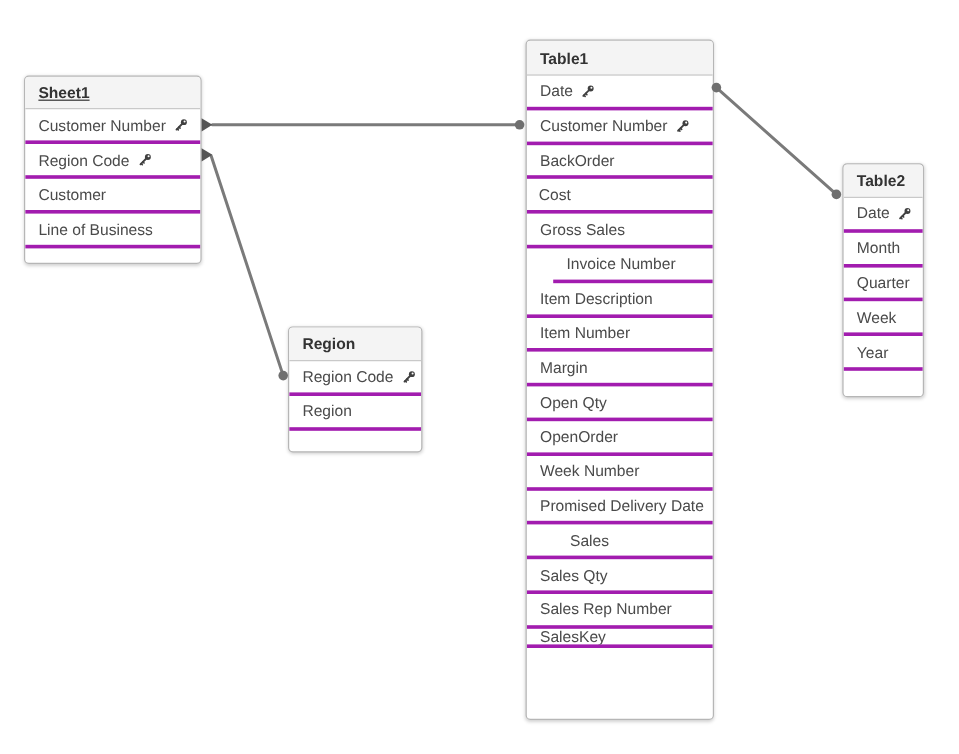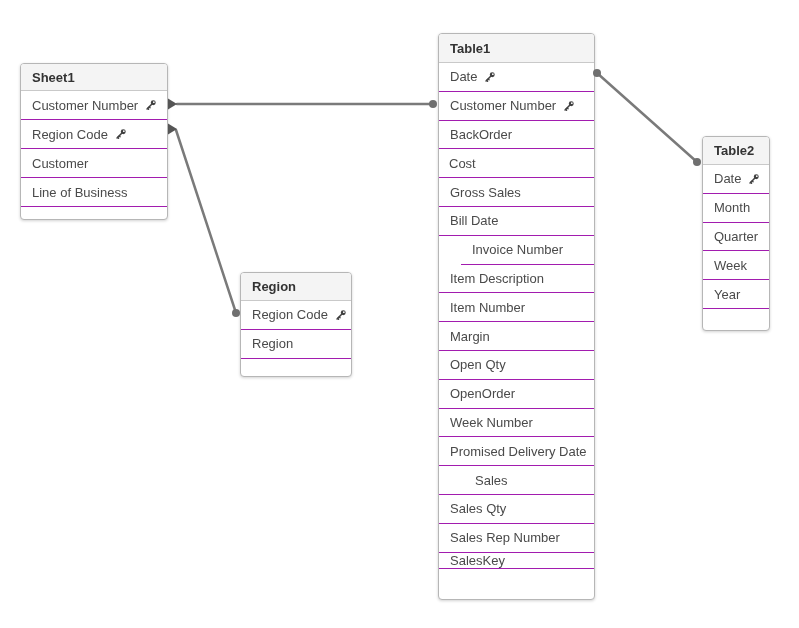--- a/index.html
+++ b/index.html
@@ -38,42 +38,42 @@
   }
   .row {
     flex: 0 0 auto;
     box-sizing: border-box;
     display: flex;
     align-items: center;
     gap: 7px;
     padding: 0 11px;
     font-size: 13px;
     color: #4a4a4a;
-    border-bottom: 1px solid #a21caf;
+    border-bottom: 3px solid #a21caf;
     white-space: nowrap;
     overflow: hidden;
   }
   .tbl.no-last-sep .row:last-of-type { border-bottom: none; }
   .filler { flex: 1 1 auto; }
   .key-icon { flex: 0 0 auto; display: inline-flex; }
   #connections-layer {
     position: absolute;
     left: 0; top: 0;
     width: 799px; height: 628px;
     pointer-events: none;
     z-index: 5;
   }
 </style>
 </head>
 <body>
 
 <div class="canvas">
   <div id="tables-root">
       <div class="tbl" style="left: 20px; top: 63px; width: 148px; height: 157px;">
-        <div class="tbl-header" style="height: 27px;">
+        <div class="tbl-header" style="height: 27px; text-decoration: underline;">
           <span>Sheet1</span>
         </div>
         <div class="row" style="height: 29px;">
           <span>Customer Number</span>
           <span class="key-icon">
             <svg width="12" height="12" viewBox="0 0 14 14">
               <circle cx="9.6" cy="4.4" r="2.9" fill="#404040"></circle>
               <circle cx="10.3" cy="3.7" r="1.0" fill="#ffffff"></circle>
               <path d="M7.8 6.2 L2.4 11.6" stroke="#404040" stroke-width="1.8" stroke-linecap="round"></path>
               <path d="M3.1 10.9 L4.2 12.0" stroke="#404040" stroke-width="1.6" stroke-linecap="round"></path>
@@ -130,23 +130,20 @@
           </span>
         </div>
         <div class="row" style="height: 28.8px;">
           <span>BackOrder</span>
         </div>
         <div class="row" style="height: 28.8px; padding-left: 10px;">
           <span>Cost</span>
         </div>
         <div class="row" style="height: 28.8px;">
           <span>Gross Sales</span>
-        </div>
-        <div class="row" style="height: 28.8px;">
-          <span>Bill Date</span>
         </div>
         <div class="row" style="height: 28.8px; margin-left: 22px;">
           <span>Invoice Number</span>
         </div>
         <div class="row" style="height: 28.8px;">
           <span>Item Description</span>
         </div>
         <div class="row" style="height: 28.8px;">
           <span>Item Number</span>
         </div>

